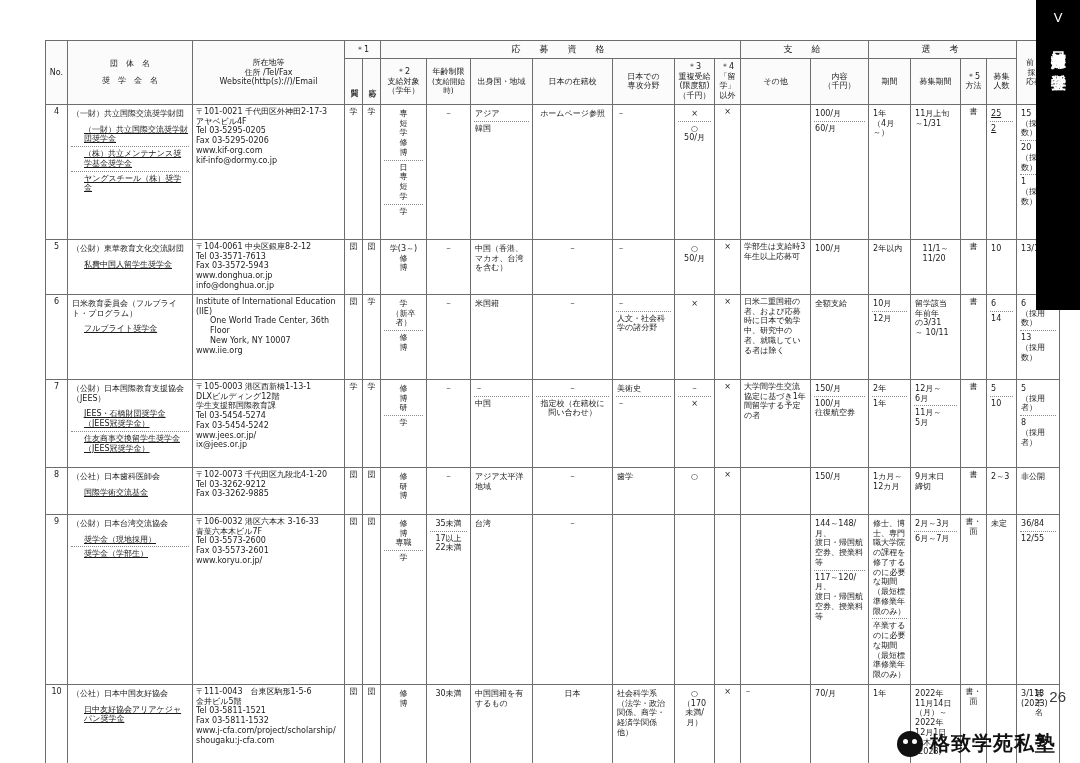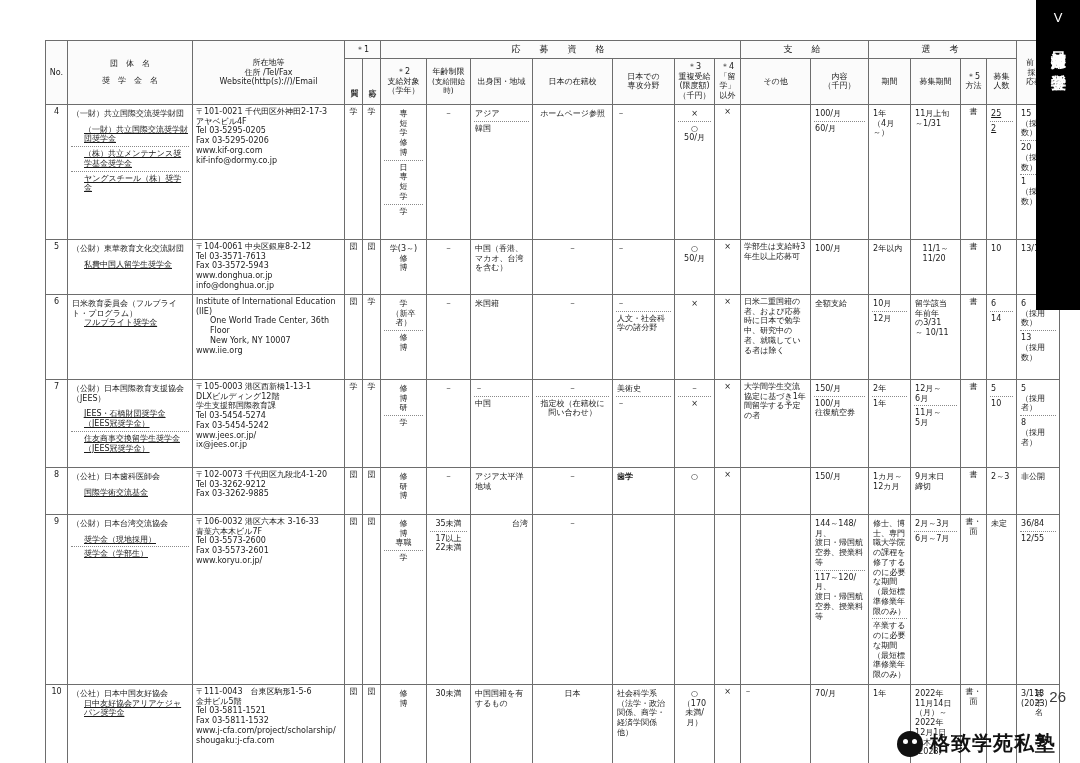--- a/index.html
+++ b/index.html
@@ -384,21 +384,21 @@
             </div>
           </td>
         </tr>
         <tr>
           <td class="ctr mid" style="height: 80px;">6</td>
           <td>
             <div class="stack">
               <div class="pad tl">
                 <div>
                   <span class="org-name">日米教育委員会（フルブライト・プログラム）</span>
-                  <span class="sch-name" style="display:block">フルブライト奨学金</span>
+                  <span class="sch-name" style="margin-top:6px;display:block">フルブライト奨学金</span>
                 </div>
               </div>
             </div>
           </td>
           <td>
             <span class="addr">Institute of International Education (IIE)</span>
             <span class="addr-ind">One World Trade Center, 36th Floor</span>
             <span class="addr-ind">New York, NY 10007</span>
             <span class="addr">www.iie.org</span>
           </td>
@@ -596,21 +596,21 @@
             <div class="stack" style="min-height: 0px;">
               <div class="pad tl">アジア太平洋地域</div>
             </div>
           </td>
           <td>
             <div class="stack" style="min-height: 0px;">
               <div class="pad cc">－</div>
             </div>
           </td>
           <td>
-            <div class="stack" style="min-height: 0px; font-weight: bold;">
+            <div class="stack" style="min-height: 0px;">
               <div class="pad tl">歯学</div>
             </div>
           </td>
           <td>
             <div class="stack" style="min-height: 0px;">
               <div class="pad cc">○</div>
             </div>
           </td>
           <td class="ctr mid">×</td>
           <td class="tl"></td>
@@ -671,21 +671,21 @@
               <div class="pad cc">学</div>
             </div>
           </td>
           <td>
             <div class="stack" style="min-height: 0px;">
               <div class="pad cc">35未満</div>
               <div class="pad cc">17以上<br>22未満</div>
             </div>
           </td>
           <td>
-            <div class="stack" style="min-height: 0px; align-items: flex-end;">
+            <div class="stack" style="min-height: 0px;">
               <div class="pad tl">台湾</div>
             </div>
           </td>
           <td>
             <div class="stack" style="min-height: 0px;">
               <div class="pad cc">－</div>
             </div>
           </td>
           <td></td>
           <td>
@@ -726,21 +726,21 @@
             </div>
           </td>
         </tr>
         <tr>
           <td class="ctr mid" style="height: 82px;">10</td>
           <td>
             <div class="stack">
               <div class="pad tl">
                 <div>
                   <span class="org-name">（公社）日本中国友好協会</span>
-                  <span class="sch-name" style="display:block">日中友好協会アリアケジャパン奨学金</span>
+                  <span class="sch-name" style="margin-top:6px;display:block">日中友好協会アリアケジャパン奨学金</span>
                 </div>
               </div>
             </div>
           </td>
           <td>
             <span class="addr">〒111-0043　台東区駒形1-5-6</span>
             <span class="addr">金井ビル5階</span>
             <span class="addr">Tel 03-5811-1521</span>
             <span class="addr">Fax 03-5811-1532</span>
             <span class="addr">www.j-cfa.com/project/scholarship/</span>

